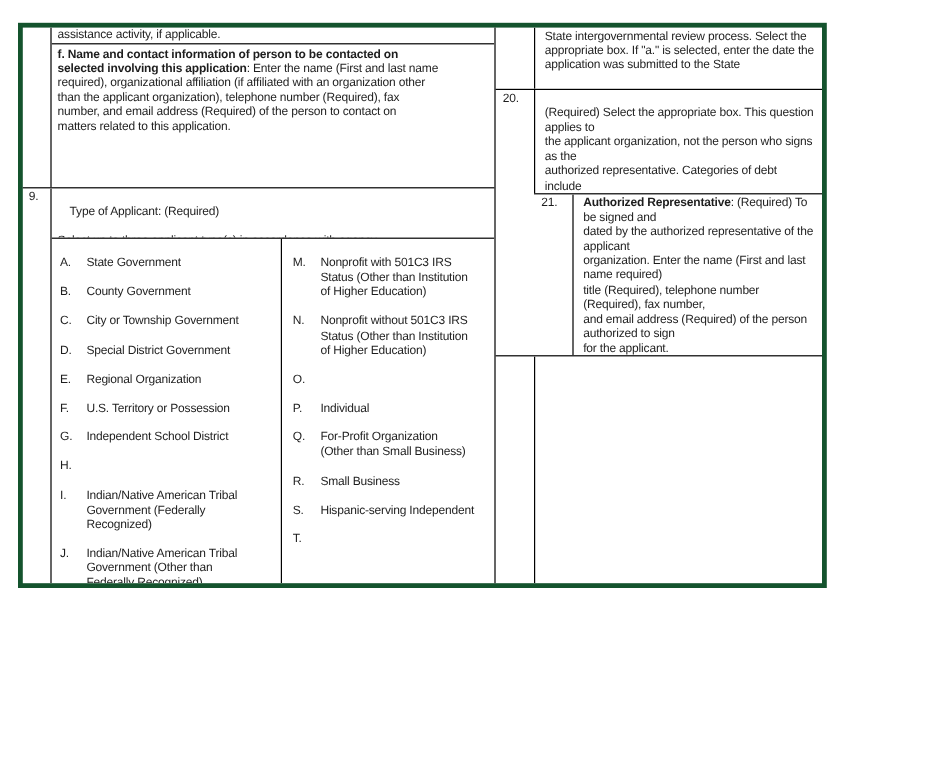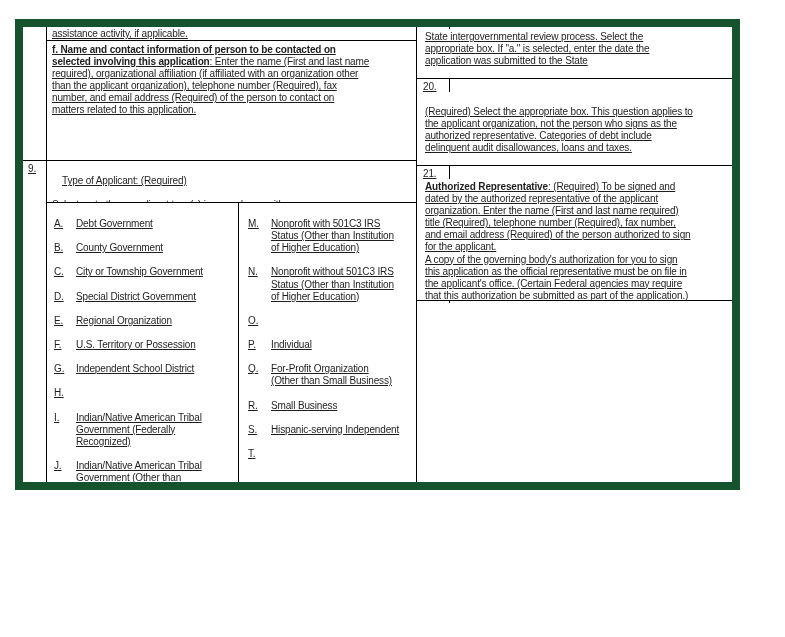--- a/index.html
+++ b/index.html
@@ -1,19 +1,19 @@
 <!DOCTYPE html>
 <html><head>
 <meta charset="utf-8">
 <style>
   html,body{margin:0;padding:0;background:#ffffff;}
   body{width:785px;height:637px;font-family:"Liberation Sans",sans-serif;color:#1e1e1e;}
   .page{position:relative;width:785px;height:637px;background:#fff;overflow:hidden;}
-  .tbl{position:absolute;left:15px;top:19px;width:725px;height:471px;border:8px solid #14532d;
-       box-sizing:border-box;display:flex;background:#fff;text-decoration:underline;}
+  .tbl{position:absolute;left:15px;top:19px;width:674px;height:471px;border:4px solid #14532d;
+       box-sizing:border-box;display:flex;background:#fff;}
   .txt{font-size:10px;line-height:12.1px;letter-spacing:-0.15px;white-space:pre-line;}
   .b{font-weight:bold;}
   
   .lgroup{width:394px;border-right:1px solid #000;box-sizing:border-box;display:flex;flex-direction:column;}
   .lrow1{height:133px;display:flex;box-sizing:border-box;overflow:hidden;}
   .lrow2{flex:1;display:flex;border-top:1px solid #000;box-sizing:border-box;overflow:hidden;}
   .numcell{width:24px;flex:none;border-right:1px solid #000;box-sizing:border-box;
            font-size:10px;letter-spacing:-0.15px;padding:2px 0 0 5px;}
   .lcontent{flex:1;display:flex;flex-direction:column;overflow:hidden;}
   .assist{height:14px;border-bottom:1px solid #000;box-sizing:border-box;padding:1px 4px 0 5px;overflow:hidden;}
@@ -23,24 +23,24 @@
   .s9{padding-left:5px;}
   .lists{flex:1;display:flex;overflow:hidden;}
   .listA{width:192px;flex:none;border-right:1px solid #000;box-sizing:border-box;padding:3px 0 0 7px;overflow:hidden;}
   .listB{flex:1;padding:3px 0 0 9px;overflow:hidden;}
   .li{display:flex;}
   .lt{width:22px;flex:none;}
   .listB .lt{width:23px;}
   .tx{white-space:pre;}
   
   .rgroup{flex:1;display:flex;flex-direction:column;}
-  .rrow{display:flex;box-sizing:border-box;overflow:hidden;flex-direction:column;}
+  .rrow{display:flex;box-sizing:border-box;overflow:hidden;}
   .rrowA{height:51px;}
   .rrow20{height:87px;border-top:1px solid #000;}
-  .rrow21{height:135px;border-top:1px solid #000;}
+  .rrow21{height:135px;border-top:1px solid #000;margin-left:32px;}
   .rrowE{flex:1;border-top:1px solid #000;}
   .rnum{width:33px;flex:none;border-right:1px solid #000;box-sizing:border-box;
         font-size:10px;letter-spacing:-0.15px;padding:2px 0 0 6px;}
   .rcontent{flex:1;padding:2px 6px 0 8px;overflow:hidden;}
 </style>
 </head>
 <body>
 
 <div class="page">
   <div class="tbl">
@@ -61,21 +61,21 @@
       <div class="lrow2">
         <div class="numcell">9.</div>
         <div class="lcontent">
           <div class="hdr9 txt">
             <div class="t9">Type of Applicant: (Required)</div>
             <div class="s9">Select up to three applicant type(s) in accordance with agency
 instructions.</div>
           </div>
           <div class="lists">
             <div class="listA txt">
-              <div class="li"><span class="lt">A.</span><span class="tx">Debt Government</span></div>
+              <div class="li"><span class="lt">A.</span><span class="tx">State Government</span></div>
               <div class="li"><span class="lt">B.</span><span class="tx">County Government</span></div>
               <div class="li"><span class="lt">C.</span><span class="tx">City or Township Government</span></div>
               <div class="li"><span class="lt">D.</span><span class="tx">Special District Government</span></div>
               <div class="li"><span class="lt">E.</span><span class="tx">Regional Organization</span></div>
               <div class="li"><span class="lt">F.</span><span class="tx">U.S. Territory or Possession</span></div>
               <div class="li"><span class="lt">G.</span><span class="tx">Independent School District</span></div>
               <div class="li"><span class="lt">H.</span></div>
               <div class="li"><span class="lt">I.</span><span class="tx">Indian/Native American Tribal
 Government (Federally
 Recognized)</span></div>

